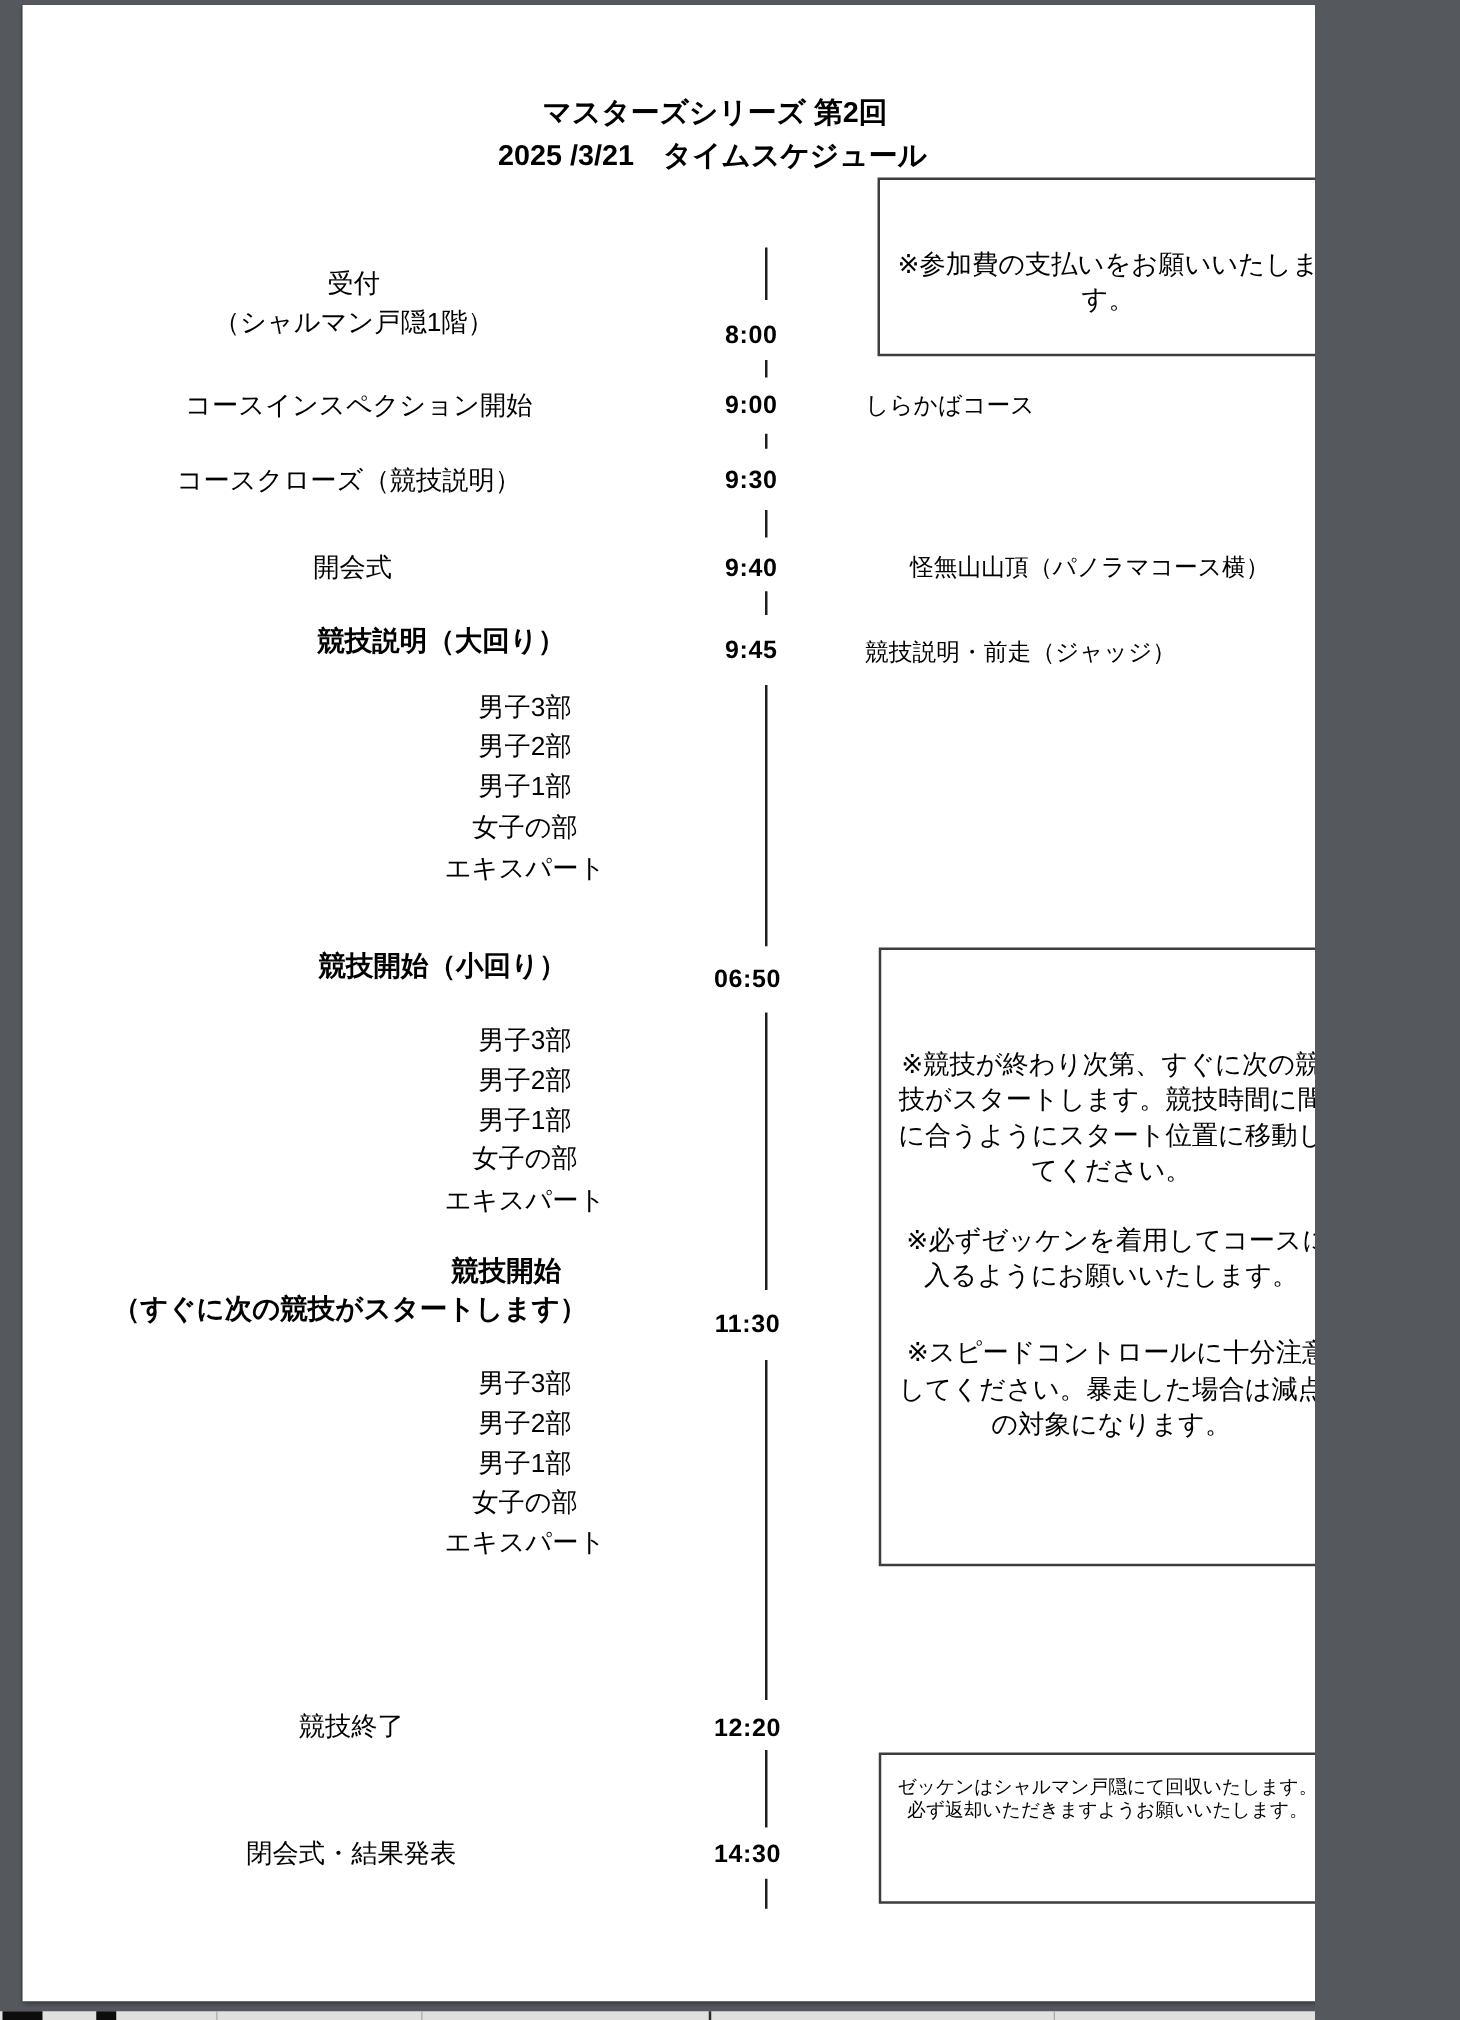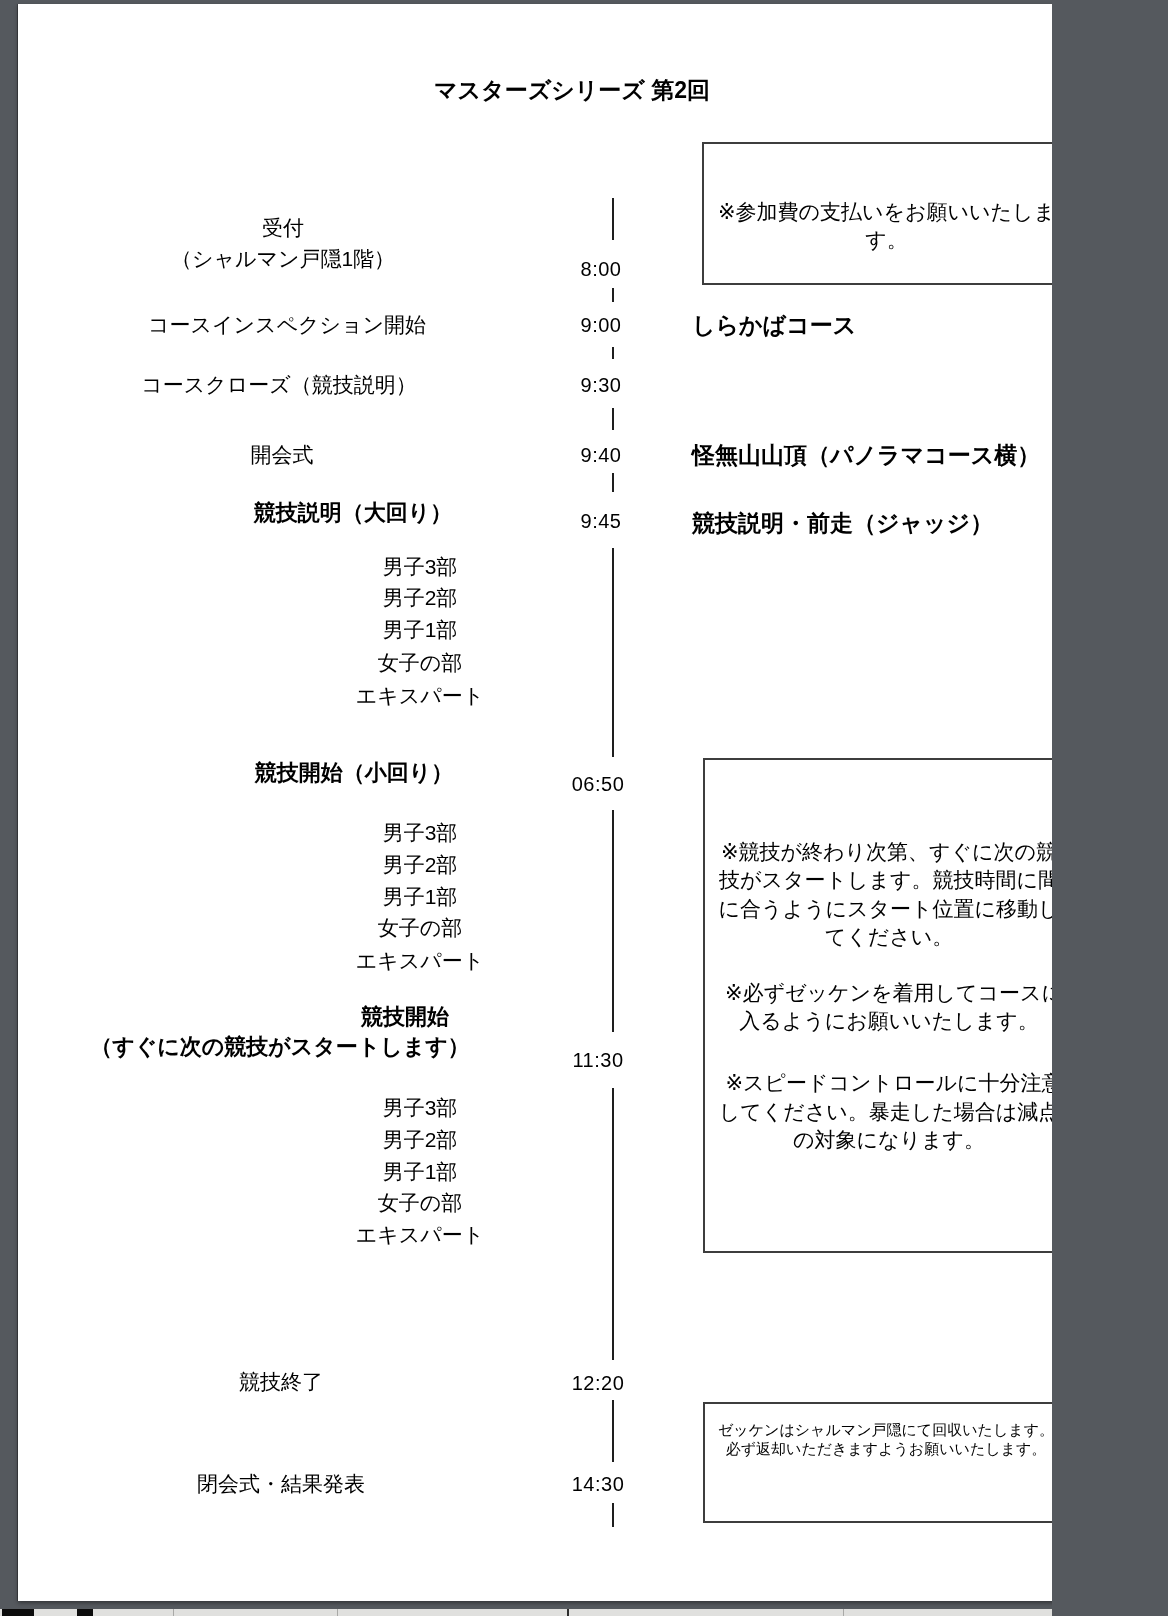--- a/index.html
+++ b/index.html
@@ -10,40 +10,41 @@
   }
   .page{
     position:absolute;left:18px;top:4px;width:1130px;height:1597px;
     background:#fff;
     box-shadow:-1px 0 0 rgba(0,0,0,.28), 0 2px 4px rgba(0,0,0,.4);
   }
   .abs{position:absolute;transform:translate(-50%,-50%);white-space:nowrap;line-height:1.15;}
   .title{font-size:23px;font-weight:bold;}
   .ev{font-size:21px;}
   .evb{font-size:22px;font-weight:bold;}
-  .time{font-size:20px;font-weight:normal;letter-spacing:.5px;}
-  .loc{position:absolute;transform:translateY(-50%);white-space:nowrap;font-size:23px;line-height:1.15;font-weight:bold;}
+  .time{font-size:20px;font-weight:bold;letter-spacing:.5px;}
+  .loc{position:absolute;transform:translateY(-50%);white-space:nowrap;font-size:19px;line-height:1.15;}
   .tick{position:absolute;left:612px;width:2px;background:#1e1e1e;}
   .box{position:absolute;border:2px solid #3d3d3d;background:#fff;box-sizing:border-box;text-align:center;}
   .note{font-size:21px;line-height:28.4px;white-space:normal;}
   .note p{margin:0;}
   .ind{text-indent:10px;}
   .smallnote{font-size:15px;line-height:19px;white-space:normal;}
   .strip{position:absolute;left:0;top:1609px;width:1168px;height:7px;background:#e0e0de;}
   .gridline{position:absolute;top:0;height:7px;width:1px;background:#a9a9a7;}
   .gridline.dark{width:2px;background:#2c2c2c;}
   .glyphfrag{position:absolute;top:0;height:7px;background:#0c0c0c;}
 </style>
 </head>
 <body>
 
 <div class="canvas">
   <div class="page"></div>
 
   <div class="abs title" style="left:572px;top:90px">マスターズシリーズ 第2回</div>
+  <div class="abs title" style="left:570px;top:124px">2025 /3/21　タイムスケジュール</div>
 
   <div class="abs ev" style="left:283px;top:228px">受付</div>
   <div class="abs ev" style="left:283px;top:259px">（シャルマン戸隠1階）</div>
   <div class="abs ev" style="left:287px;top:325px">コースインスペクション開始</div>
   <div class="abs ev" style="left:279px;top:385px">コースクローズ（競技説明）</div>
   <div class="abs ev" style="left:282px;top:455px">開会式</div>
   <div class="abs evb" style="left:353px;top:513px">競技説明（大回り）</div>
   <div class="abs evb" style="left:354px;top:773px">競技開始（小回り）</div>
   <div class="abs evb" style="left:405px;top:1017px">競技開始</div>
   <div class="abs evb" style="left:280px;top:1047px">（すぐに次の競技がスタートします）</div>
@@ -83,21 +84,21 @@
   <div class="tick" style="top:347px;height:12px"></div>
   <div class="tick" style="top:408px;height:22px"></div>
   <div class="tick" style="top:473px;height:19px"></div>
   <div class="tick" style="top:548px;height:209px"></div>
   <div class="tick" style="top:810px;height:222px"></div>
   <div class="tick" style="top:1088px;height:272px"></div>
   <div class="tick" style="top:1400px;height:62px"></div>
   <div class="tick" style="top:1503px;height:24px"></div>
 
   <div class="loc" style="left:692px;top:325px">しらかばコース</div>
-  <div class="loc" style="left:692px;top:455px">怪無山山頂（パノラマコース横）</div>
+  <div class="loc" style="left:728px;top:455px">怪無山山頂（パノラマコース横）</div>
   <div class="loc" style="left:692px;top:523px">競技説明・前走（ジャッジ）</div>
 
   <div class="box" style="left:702px;top:142px;width:366px;height:143px">
     <div class="note" style="margin:54px 6px 0 9px">※参加費の支払いをお願いいたします。</div>
   </div>
 
   <div class="box" style="left:703px;top:758px;width:369px;height:495px">
     <div class="note" style="margin:78px 6px 0 9px">
       <p>※競技が終わり次第、すぐに次の競技がスタートします。競技時間に間に合うようにスタート位置に移動してください。</p>
       <p class="ind" style="margin-top:27px">※必ずゼッケンを着用してコースに入るようにお願いいたします。</p>

